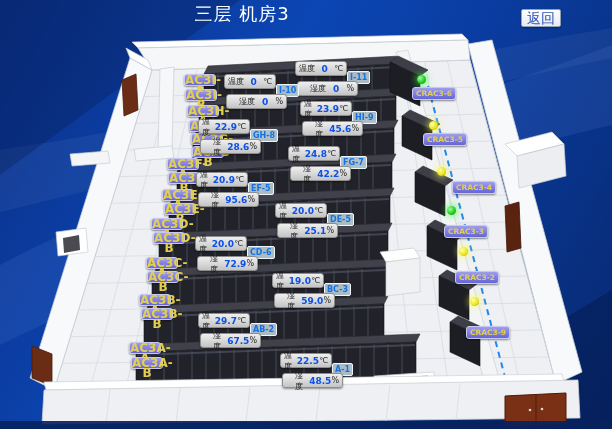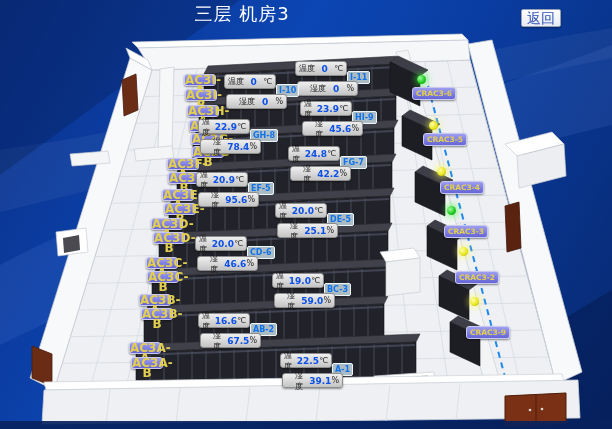--- a/index.html
+++ b/index.html
@@ -350,21 +350,21 @@
   <div class="aclabel" style="left:139px;top:294px">AC3B-A</div>
   <div class="aclabel" style="left:141px;top:308px">AC3B-B</div>
   <div class="aclabel" style="left:129px;top:342px">AC3A-A</div>
   <div class="aclabel" style="left:131px;top:357px">AC3A-B</div>
 
   <div class="dot green" style="left:417px;top:75px"></div>
   <div class="craclabel" style="left:412px;top:87px">CRAC3-6</div>
   <div class="dot yellow" style="left:429px;top:121px"></div>
   <div class="craclabel" style="left:423px;top:133px">CRAC3-5</div>
   <div class="dot yellow" style="left:437px;top:167px"></div>
-  <div class="craclabel" style="left:440px;top:181px">CRAC3-4</div>
+  <div class="craclabel" style="left:452px;top:181px">CRAC3-4</div>
   <div class="dot green" style="left:447px;top:206px"></div>
   <div class="craclabel" style="left:444px;top:225px">CRAC3-3</div>
   <div class="dot yellow" style="left:459px;top:247px"></div>
   <div class="craclabel" style="left:455px;top:271px">CRAC3-2</div>
   <div class="dot yellow" style="left:470px;top:297px"></div>
   <div class="craclabel" style="left:466px;top:326px">CRAC3-9</div>
 
   <div class="sensor" style="left:295px;top:61px">
     <div class="rbox">
         <span>温度</span>
@@ -406,21 +406,21 @@
   </div>
   <div class="sensor" style="left:198px;top:119px">
     <div class="rbox">
         <span>温度</span>
         <span class="rval">22.9</span>
         <span class="runit">℃</span>
       </div>
     <div class="atag">GH-8</div>
     <div class="rbox hum">
         <span>湿度</span>
-        <span class="rval">78.4</span>
+        <span class="rval">28.6</span>
         <span class="runit">%</span>
       </div>
   </div>
   <div class="sensor" style="left:288px;top:146px">
     <div class="rbox">
         <span>温度</span>
         <span class="rval">24.8</span>
         <span class="runit">℃</span>
       </div>
     <div class="atag">FG-7</div>
@@ -458,57 +458,57 @@
   </div>
   <div class="sensor" style="left:195px;top:236px">
     <div class="rbox">
         <span>温度</span>
         <span class="rval">20.0</span>
         <span class="runit">℃</span>
       </div>
     <div class="atag">CD-6</div>
     <div class="rbox hum">
         <span>湿度</span>
-        <span class="rval">46.6</span>
+        <span class="rval">72.9</span>
         <span class="runit">%</span>
       </div>
   </div>
   <div class="sensor" style="left:272px;top:273px">
     <div class="rbox">
         <span>温度</span>
         <span class="rval">19.0</span>
         <span class="runit">℃</span>
       </div>
     <div class="atag">BC-3</div>
     <div class="rbox hum">
         <span>湿度</span>
         <span class="rval">59.0</span>
         <span class="runit">%</span>
       </div>
   </div>
   <div class="sensor" style="left:198px;top:313px">
     <div class="rbox">
         <span>温度</span>
-        <span class="rval">16.6</span>
+        <span class="rval">29.7</span>
         <span class="runit">℃</span>
       </div>
     <div class="atag">AB-2</div>
     <div class="rbox hum">
         <span>湿度</span>
         <span class="rval">67.5</span>
         <span class="runit">%</span>
       </div>
   </div>
   <div class="sensor" style="left:280px;top:353px">
     <div class="rbox">
         <span>温度</span>
         <span class="rval">22.5</span>
         <span class="runit">℃</span>
       </div>
     <div class="atag">A-1</div>
     <div class="rbox hum">
         <span>湿度</span>
-        <span class="rval">39.1</span>
+        <span class="rval">48.5</span>
         <span class="runit">%</span>
       </div>
   </div>
 
 </div>
 
 </body></html>

